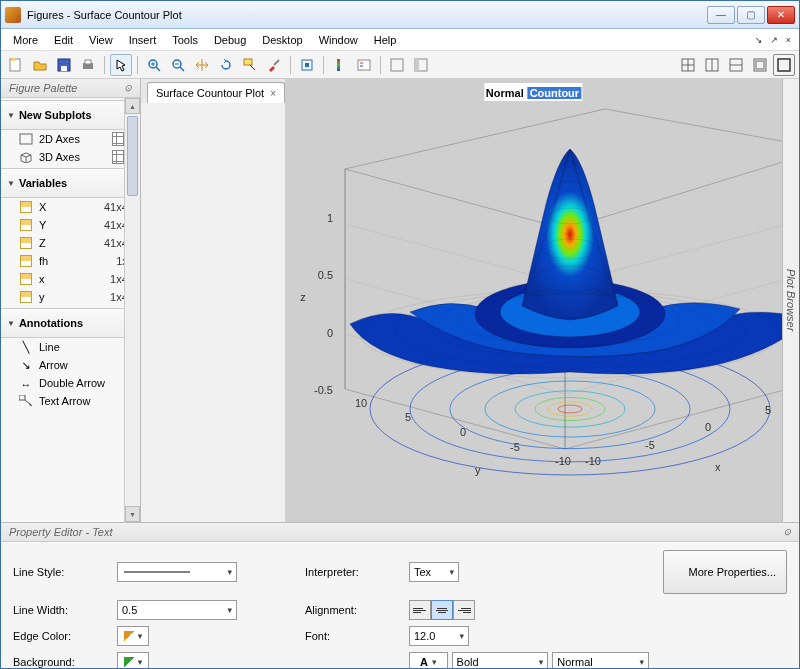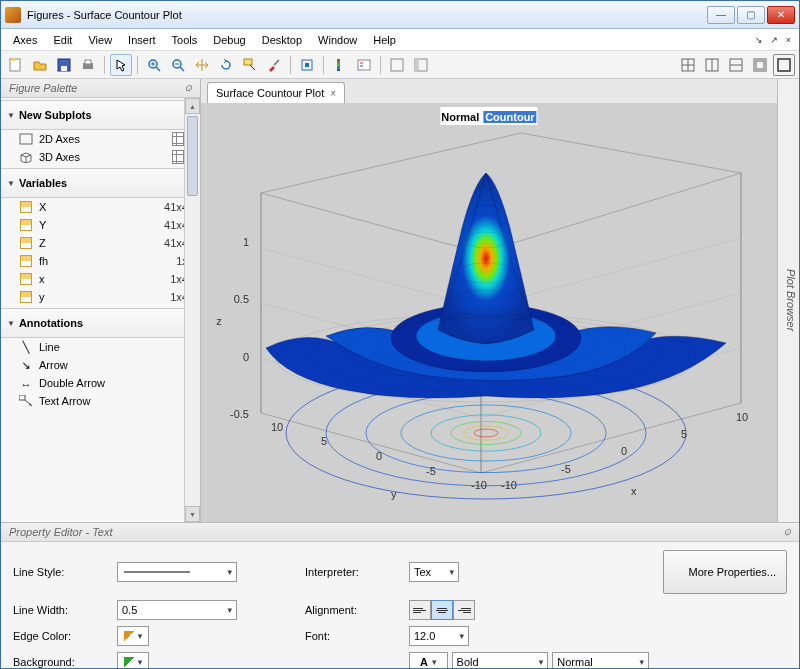--- a/index.html
+++ b/index.html
@@ -29,21 +29,21 @@
 .palrow{display:flex;align-items:center;padding:2px 6px 2px 18px}
 .palrow .ic{width:14px;height:14px;margin-right:6px;display:flex;align-items:center;justify-content:center;font-size:11px}
 .palrow .nm{flex:1}
 .palrow .sz{color:#333}
 .palrow .grid{width:14px;height:14px;border:1px solid #888;margin-left:6px;background:linear-gradient(#fff 50%,#fff 50%);position:relative}
 .palrow .grid::before{content:'';position:absolute;inset:0;background-image:linear-gradient(#888 1px,transparent 1px),linear-gradient(90deg,#888 1px,transparent 1px);background-size:7px 7px;background-position:3px 3px}
 .palrow .tri{margin-left:2px;font-size:8px;color:#444}
 .vartbl{width:12px;height:12px;background:#fff;border:1px solid #c8a030;position:relative}
 .vartbl::before{content:'';position:absolute;inset:0;background:linear-gradient(#f5d070 50%,transparent 50%)}
 
-.plotarea{flex:1;background:#f0f0f0;display:flex;flex-direction:column}
+.plotarea{flex:1;background:#f0f0f0;display:flex;flex-direction:row}
 .tabstrip{height:24px;display:flex;align-items:flex-end;padding-left:6px;background:#e8e8e8}
 .tab{background:#fff;border:1px solid #aaa;border-bottom:none;padding:4px 8px;border-radius:3px 3px 0 0;display:flex;align-items:center;gap:6px}
 .tab .x{font-size:10px;color:#666}
 .canvas{flex:1;background:#cfcfcf;margin:0;position:relative;overflow:hidden}
 
 .plotbrowser{width:22px;background:#f0f0f0;border-left:1px solid #bbb;writing-mode:vertical-rl;text-align:center;padding:6px 2px;font-style:italic;color:#555}
 
 .propeditor{height:148px;border-top:1px solid #bbb;background:#f5f5f5}
 .propeditor .paltitle{border-top:none}
 .propgrid{display:grid;grid-template-columns:90px 120px 40px 90px 240px auto;gap:6px 14px;padding:8px 12px;align-items:center}
@@ -72,21 +72,21 @@
 
 <div class="titlebar">
   <div class="appicon"></div>
   <div class="title">Figures - Surface Countour Plot</div>
   <div class="winbtn">—</div>
   <div class="winbtn">▢</div>
   <div class="winbtn close">✕</div>
 </div>
 
 <div class="menubar">
-  <span>Axes</span>
+  <span>More</span>
   <span>Edit</span>
   <span>View</span>
   <span>Insert</span>
   <span>Tools</span>
   <span>Debug</span>
   <span>Desktop</span>
   <span>Window</span>
   <span>Help</span>
   <span class="spacer"></span>
   <span class="mini">↘</span>

